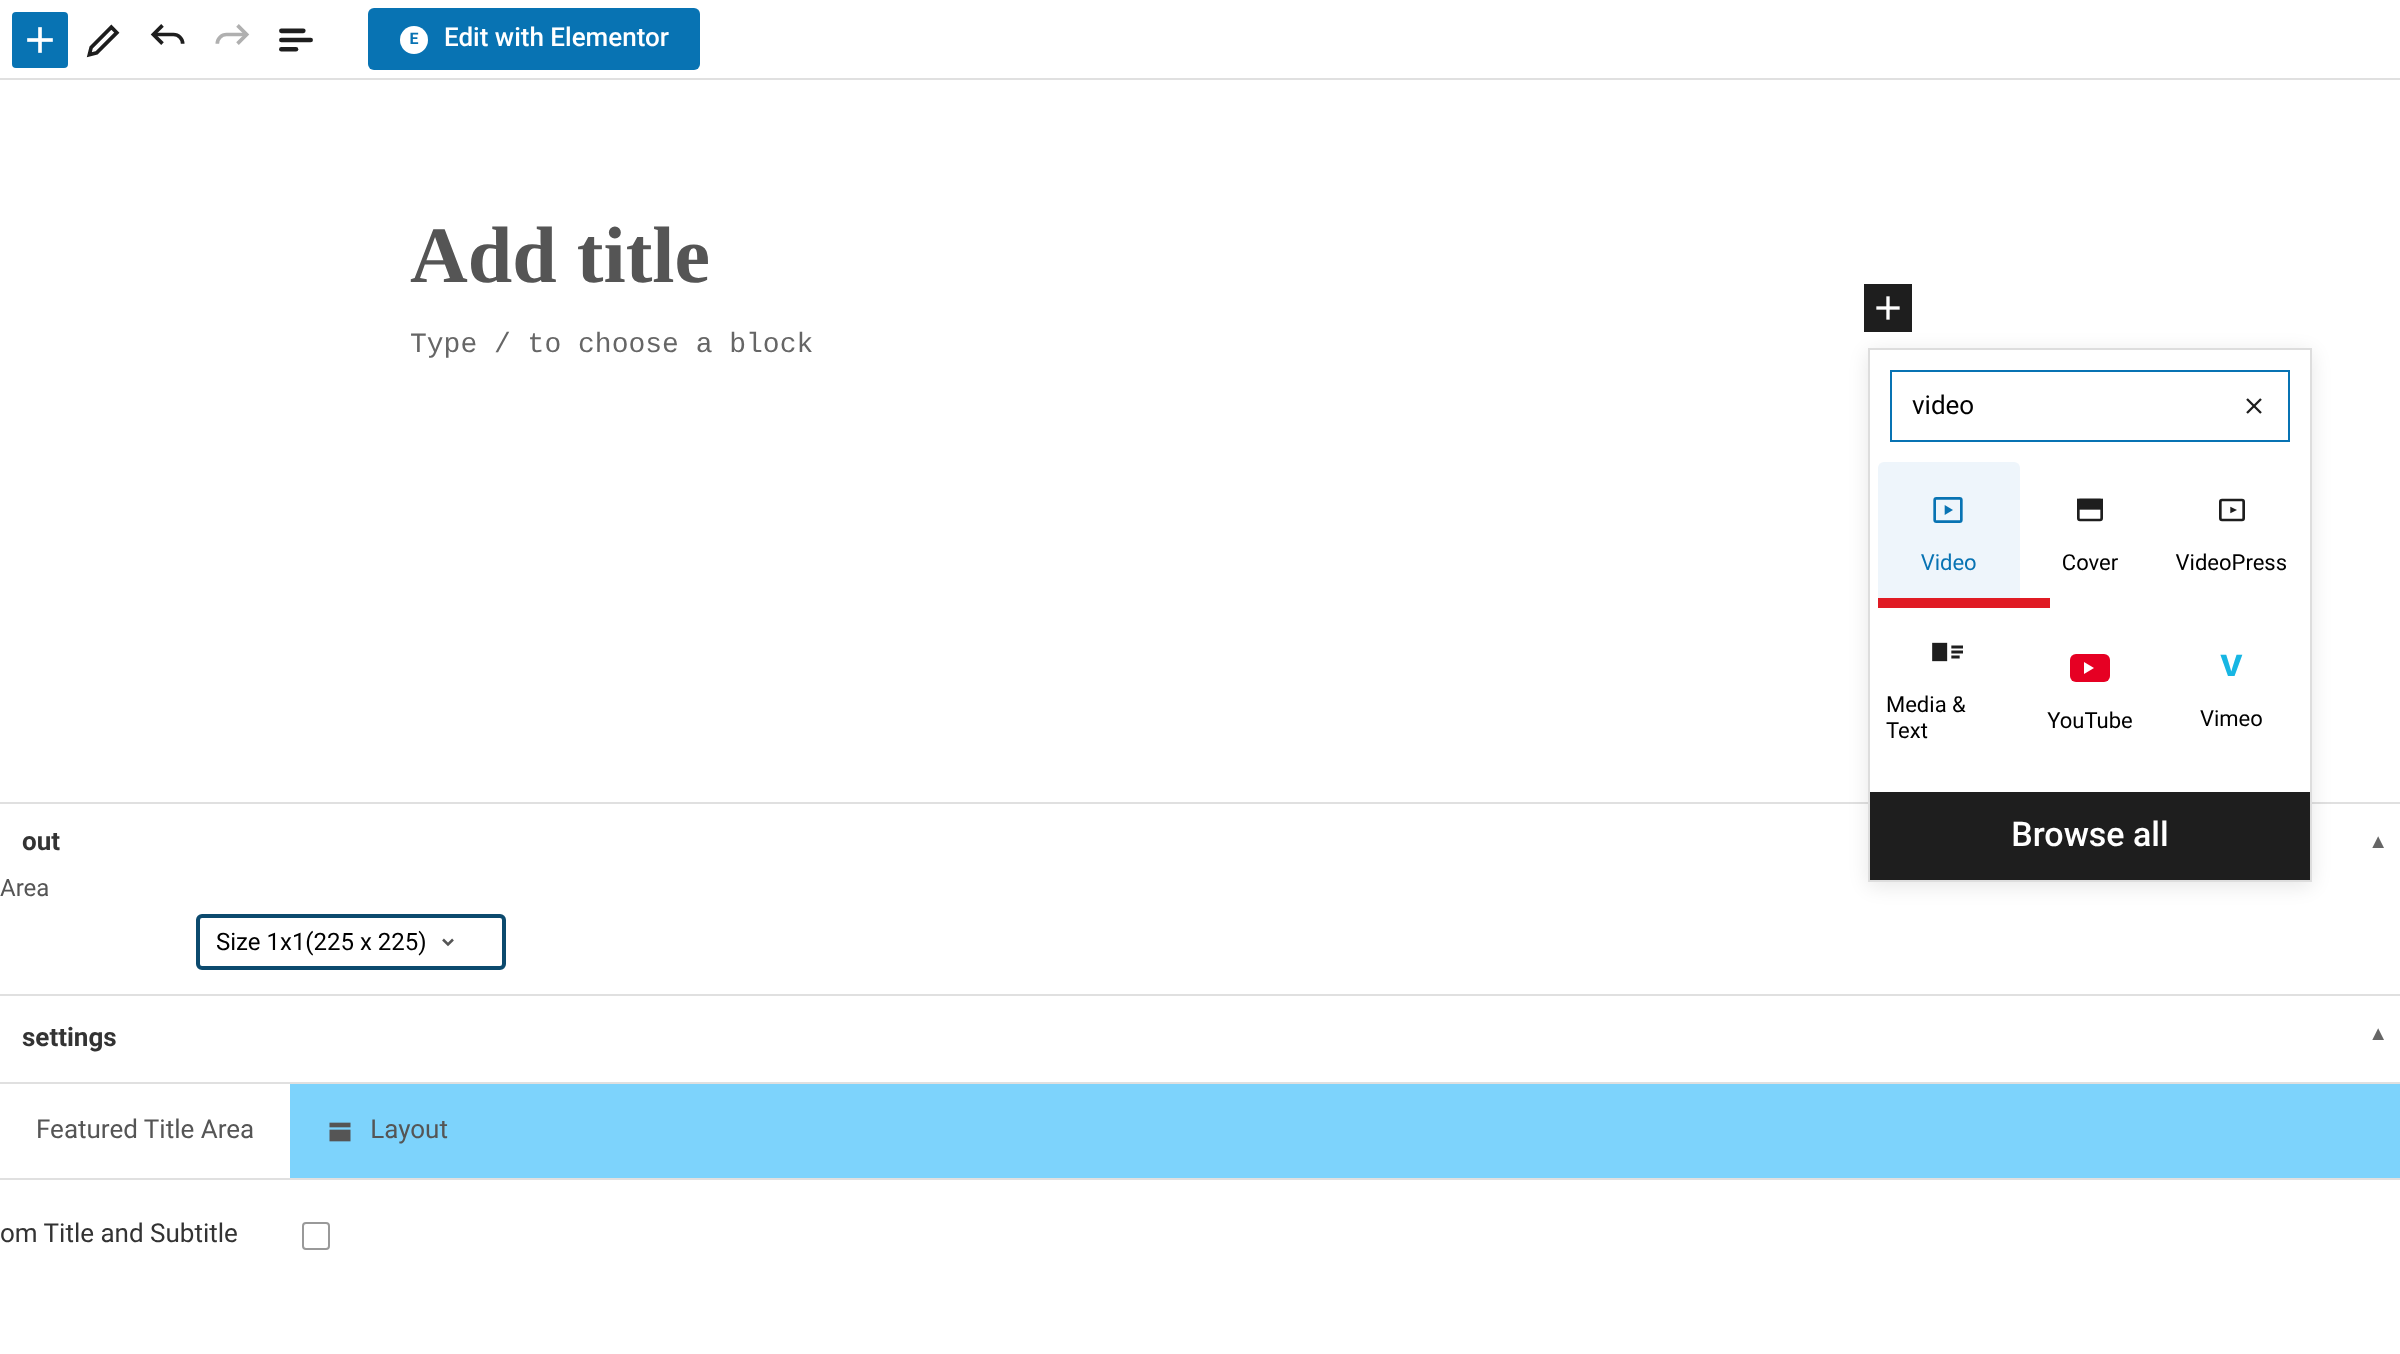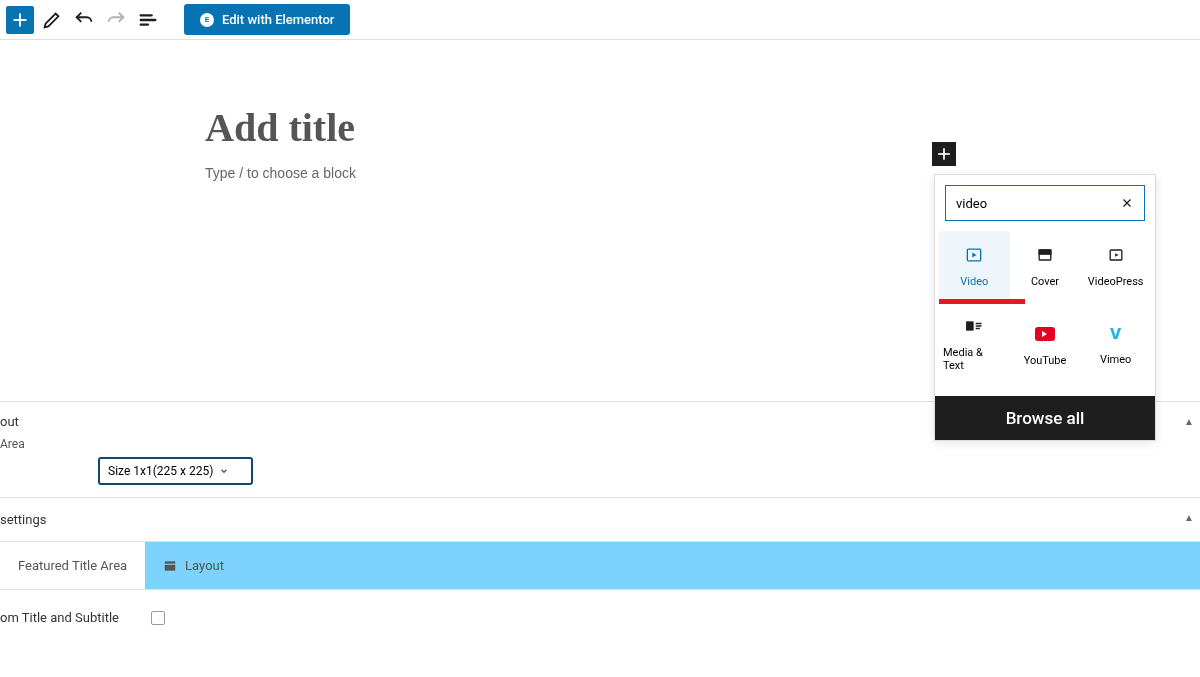--- a/index.html
+++ b/index.html
@@ -75,21 +75,21 @@
       position: relative;
     }
     .title-placeholder {
       font-family: Georgia, serif;
       font-size: 40px;
       color: #555;
       font-weight: bold;
     }
     .content-placeholder {
       margin-top: 14px;
-      font-family: Liberation Sans, sans-serif;
+      font-family: Liberation Mono, monospace;
       font-size: 14px;
       color: #666;
     }
     .inline-inserter {
       position: absolute;
       top: 142px;
       left: 932px;
       width: 24px;
       height: 24px;
       background: #1e1e1e;
@@ -194,22 +194,23 @@
       margin-top: 220px;
     }
     .panel-section {
       border-bottom: 1px solid #e0e0e0;
       padding: 12px 0;
       position: relative;
     }
     .panel-header {
       font-size: 13px;
       color: #333;
-      font-weight: 400;
+      font-weight: 700;
       padding: 0 0 0 0;
+      margin-left: 11px;
     }
     .panel-content {
       padding-top: 8px;
       display: flex;
       align-items: center;
       gap: 14px;
     }
     .grid-label {
       font-size: 12px;
       color: #555;

